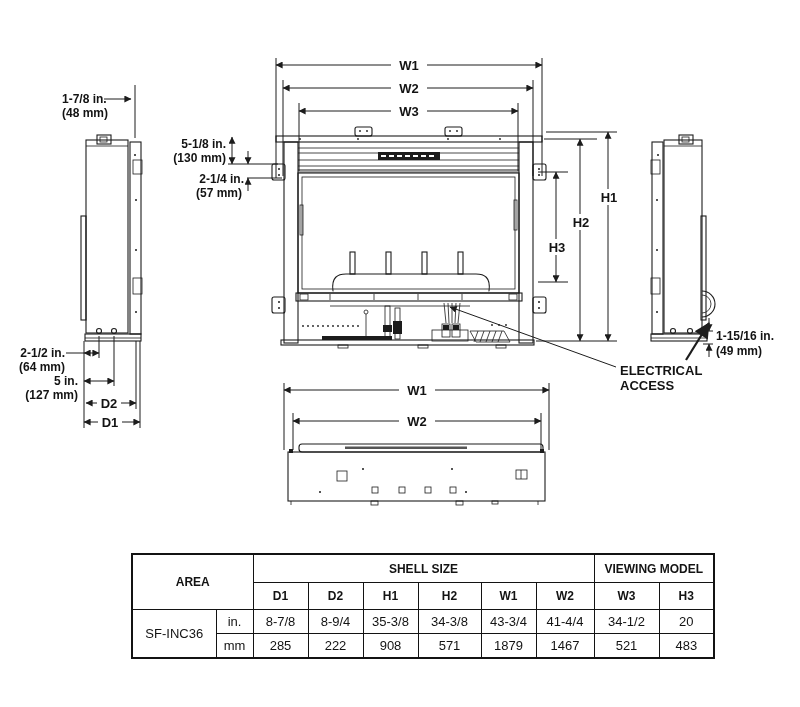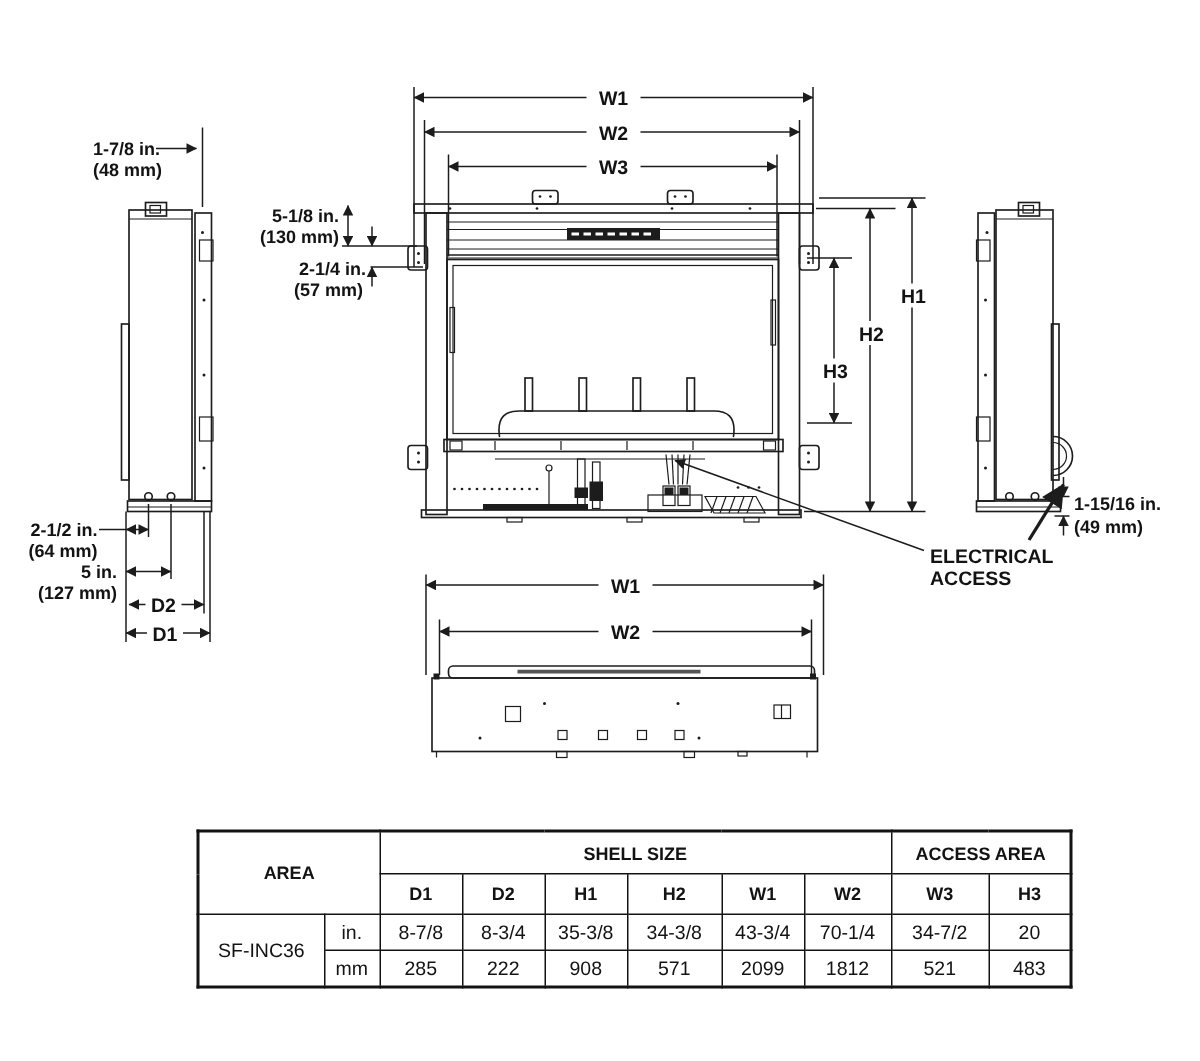--- a/index.html
+++ b/index.html
@@ -335,52 +335,52 @@
       <col style="width:63px">
           <col style="width:55px">
           <col style="width:58px">
       <col style="width:65px">
           <col style="width:55px">
     </colgroup>
     <tbody>
       <tr class="r1">
         <td class="hdr" colspan="2" rowspan="2">AREA</td>
         <td class="hdr" colspan="6">SHELL SIZE</td>
-        <td class="hdr" colspan="2">ACCESS AREA</td>
+        <td class="hdr" colspan="2">VIEWING MODEL</td>
       </tr>
       <tr class="r2">
         <td class="hdr">D1</td>
         <td class="hdr">D2</td>
         <td class="hdr">H1</td>
         <td class="hdr">H2</td>
         <td class="hdr">W1</td>
         <td class="hdr">W2</td>
         <td class="hdr">W3</td>
         <td class="hdr">H3</td>
       </tr>
       <tr class="r3">
         <td rowspan="2">SF-INC36</td>
         <td>in.</td>
         <td>8-7/8</td>
-        <td>8-3/4</td>
+        <td>8-9/4</td>
         <td>35-3/8</td>
         <td>34-3/8</td>
         <td>43-3/4</td>
-        <td>70-1/4</td>
-        <td>34-7/2</td>
+        <td>41-4/4</td>
+        <td>34-1/2</td>
         <td>20</td>
       </tr>
       <tr class="r4">
         <td>mm</td>
         <td>285</td>
         <td>222</td>
         <td>908</td>
         <td>571</td>
-        <td>2099</td>
-        <td>1812</td>
+        <td>1879</td>
+        <td>1467</td>
         <td>521</td>
         <td>483</td>
       </tr>
     </tbody>
   </table>
 </div>
 
 </div>
 
 </body></html>

